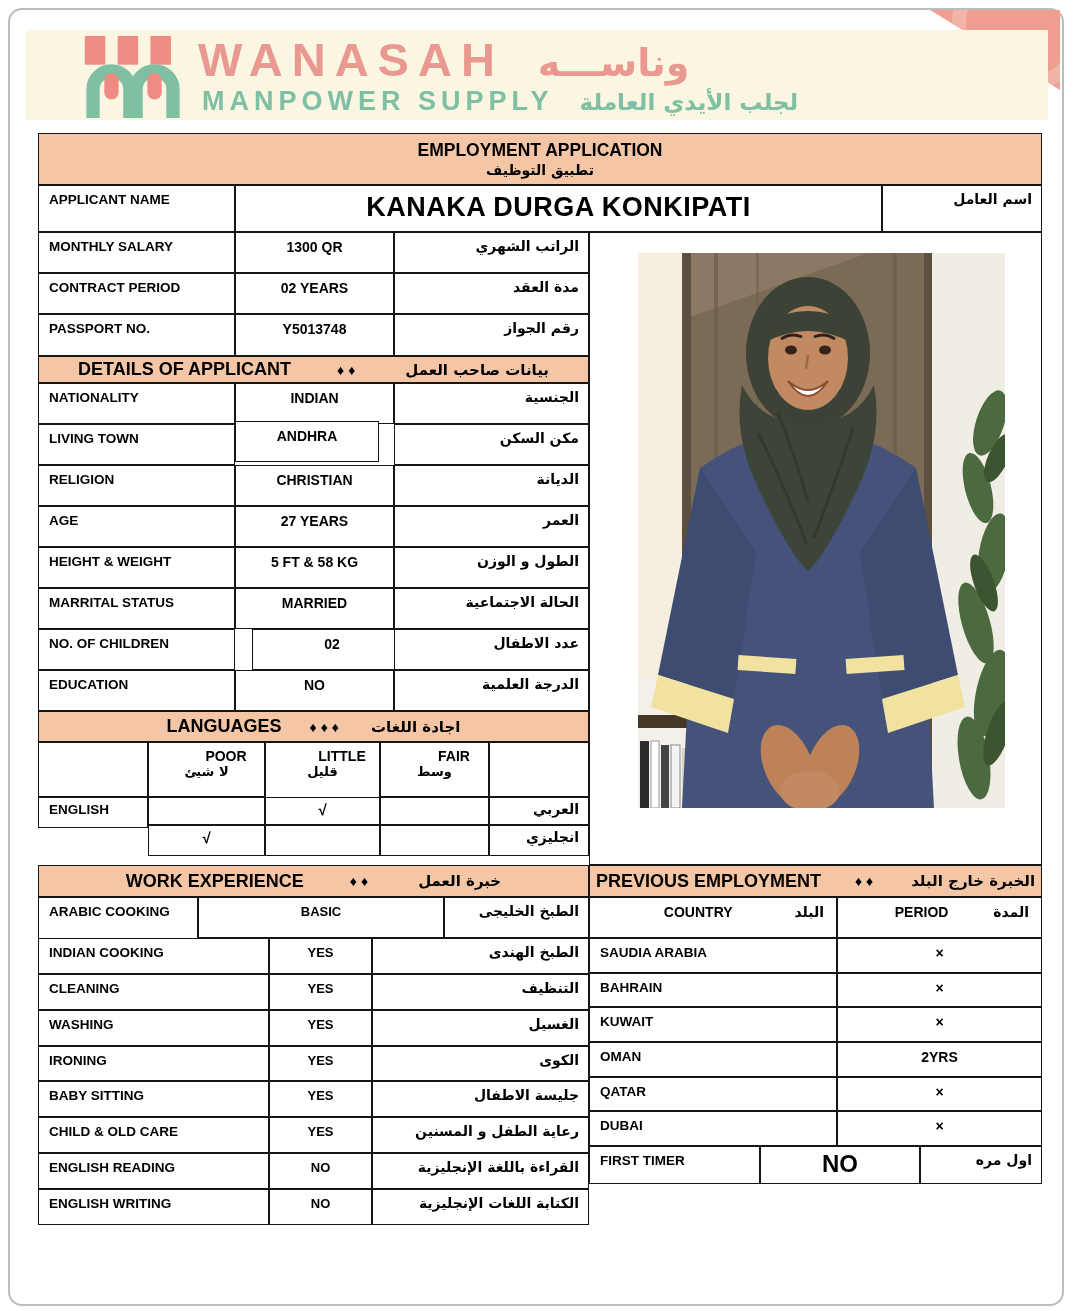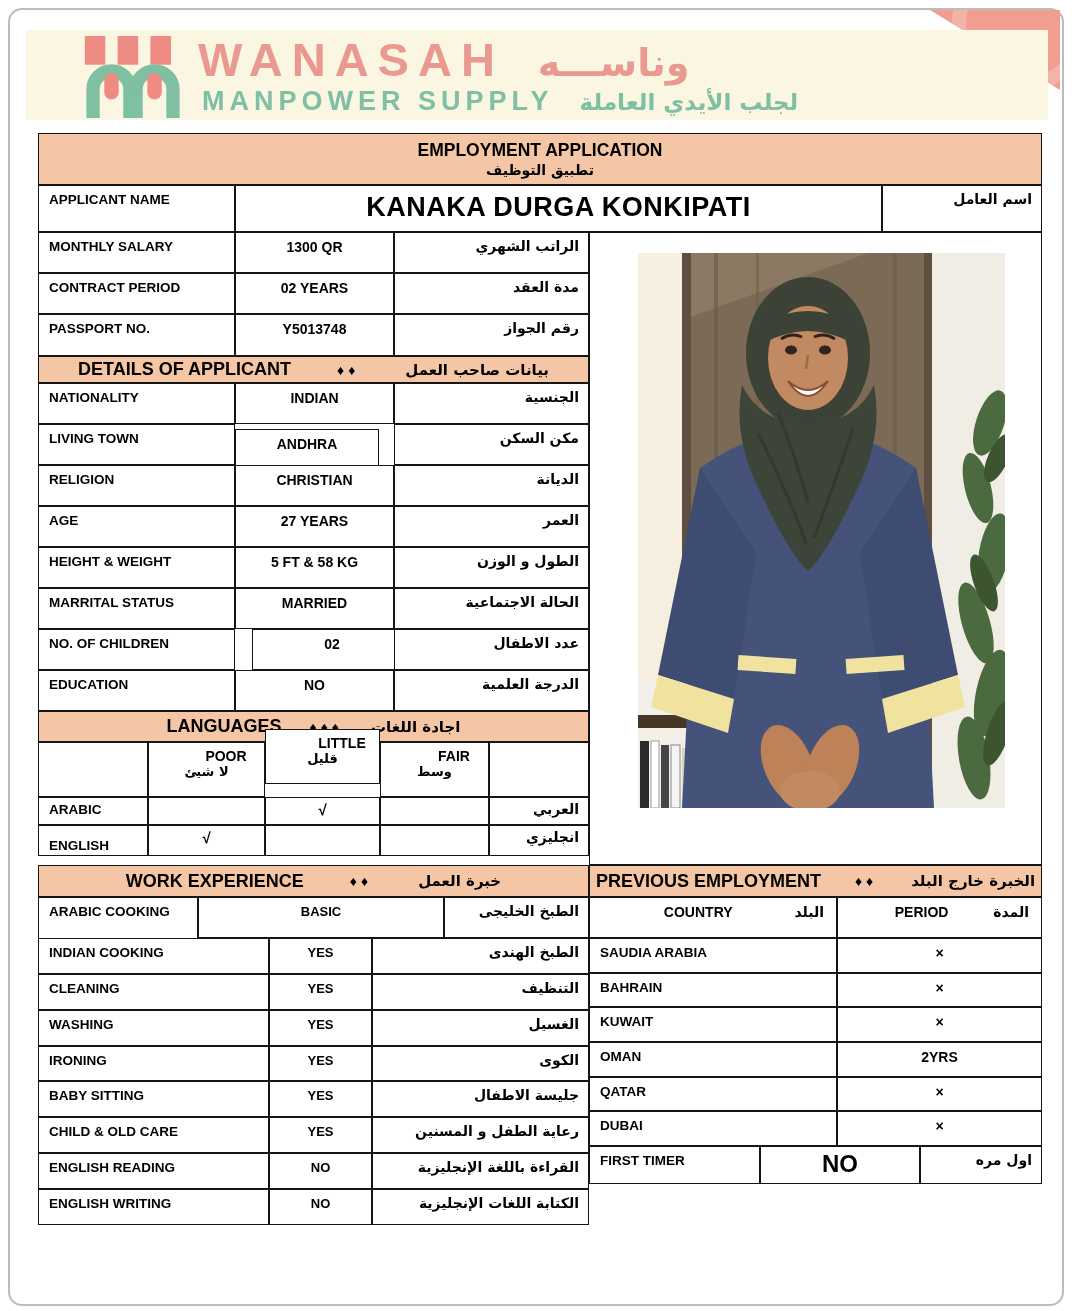--- a/index.html
+++ b/index.html
@@ -160,21 +160,21 @@
     <span class="en">DETAILS OF APPLICANT</span>
     <span class="dia">♦♦</span>
     <span class="ar2">بيانات صاحب العمل</span>
   </div>
 
   <div class="c lbl" style="left:0;top:250px;width:197px;height:41px;">NATIONALITY</div>
   <div class="c val" style="left:197px;top:250px;width:159px;height:41px;">INDIAN</div>
   <div class="c arc" style="left:356px;top:250px;width:195px;height:41px;">الجنسية</div>
 
   <div class="c lbl" style="left:0;top:291px;width:197px;height:41px;">LIVING TOWN</div>
-  <div class="c val" style="left:197px;top:296px;width:144px;height:41px;">ANDHRA</div>
+  <div class="c val" style="left:197px;top:288px;width:144px;height:41px;">ANDHRA</div>
   <div class="c arc" style="left:356px;top:291px;width:195px;height:41px;">مكن السكن</div>
 
   <div class="c lbl" style="left:0;top:332px;width:197px;height:41px;">RELIGION</div>
   <div class="c val" style="left:197px;top:332px;width:159px;height:41px;">CHRISTIAN</div>
   <div class="c arc" style="left:356px;top:332px;width:195px;height:41px;">الديانة</div>
 
   <div class="c lbl" style="left:0;top:373px;width:197px;height:41px;">AGE</div>
   <div class="c val" style="left:197px;top:373px;width:159px;height:41px;">27 YEARS</div>
   <div class="c arc" style="left:356px;top:373px;width:195px;height:41px;">العمر</div>
 
@@ -198,37 +198,37 @@
     <span class="en">LANGUAGES</span>
     <span class="dia">♦♦♦</span>
     <span class="ar2">اجادة اللغات</span>
   </div>
 
   <div class="c" style="left:0;top:609px;width:110px;height:55px;"></div>
   <div class="c hdr2" style="left:110px;top:609px;width:117px;height:55px;">
     <span class="h-en">POOR</span>
     <span class="h-ar">لا شيئ</span>
   </div>
-  <div class="c hdr2" style="left:227px;top:596px;width:115px;height:55px;">
+  <div class="c hdr2" style="left:227px;top:609px;width:115px;height:65px;">
     <span class="h-en">LITTLE</span>
     <span class="h-ar">قليل</span>
   </div>
   <div class="c hdr2" style="left:342px;top:609px;width:109px;height:55px;">
     <span class="h-en">FAIR</span>
     <span class="h-ar">وسط</span>
   </div>
   <div class="c" style="left:451px;top:609px;width:100px;height:55px;"></div>
 
   <div class="c lbl" style="left:0;top:664px;width:110px;height:28px;padding-top:4px;">ARABIC</div>
   <div class="c chk" style="left:110px;top:664px;width:117px;height:28px;"></div>
   <div class="c chk" style="left:227px;top:664px;width:115px;height:28px;">√</div>
   <div class="c chk" style="left:342px;top:664px;width:109px;height:28px;"></div>
   <div class="c arc" style="left:451px;top:664px;width:100px;height:28px;padding-top:3px;">العربي</div>
 
-  <div class="c lbl" style="left:0;top:692px;width:110px;height:31px;padding-top:12px;">ENGLISH</div>
+  <div class="c lbl" style="left:0;top:664px;width:110px;height:31px;padding-top:4px;">ENGLISH</div>
   <div class="c chk" style="left:110px;top:692px;width:117px;height:31px;">√</div>
   <div class="c chk" style="left:227px;top:692px;width:115px;height:31px;"></div>
   <div class="c chk" style="left:342px;top:692px;width:109px;height:31px;"></div>
   <div class="c arc" style="left:451px;top:692px;width:100px;height:31px;padding-top:3px;">انجليزي</div>
 
   <div class="c peach sec" style="left:0;top:732px;width:551px;height:32px;">
     <span class="en">WORK EXPERIENCE</span>
     <span class="dia">♦♦</span>
     <span class="ar2">خبرة العمل</span>
   </div>

